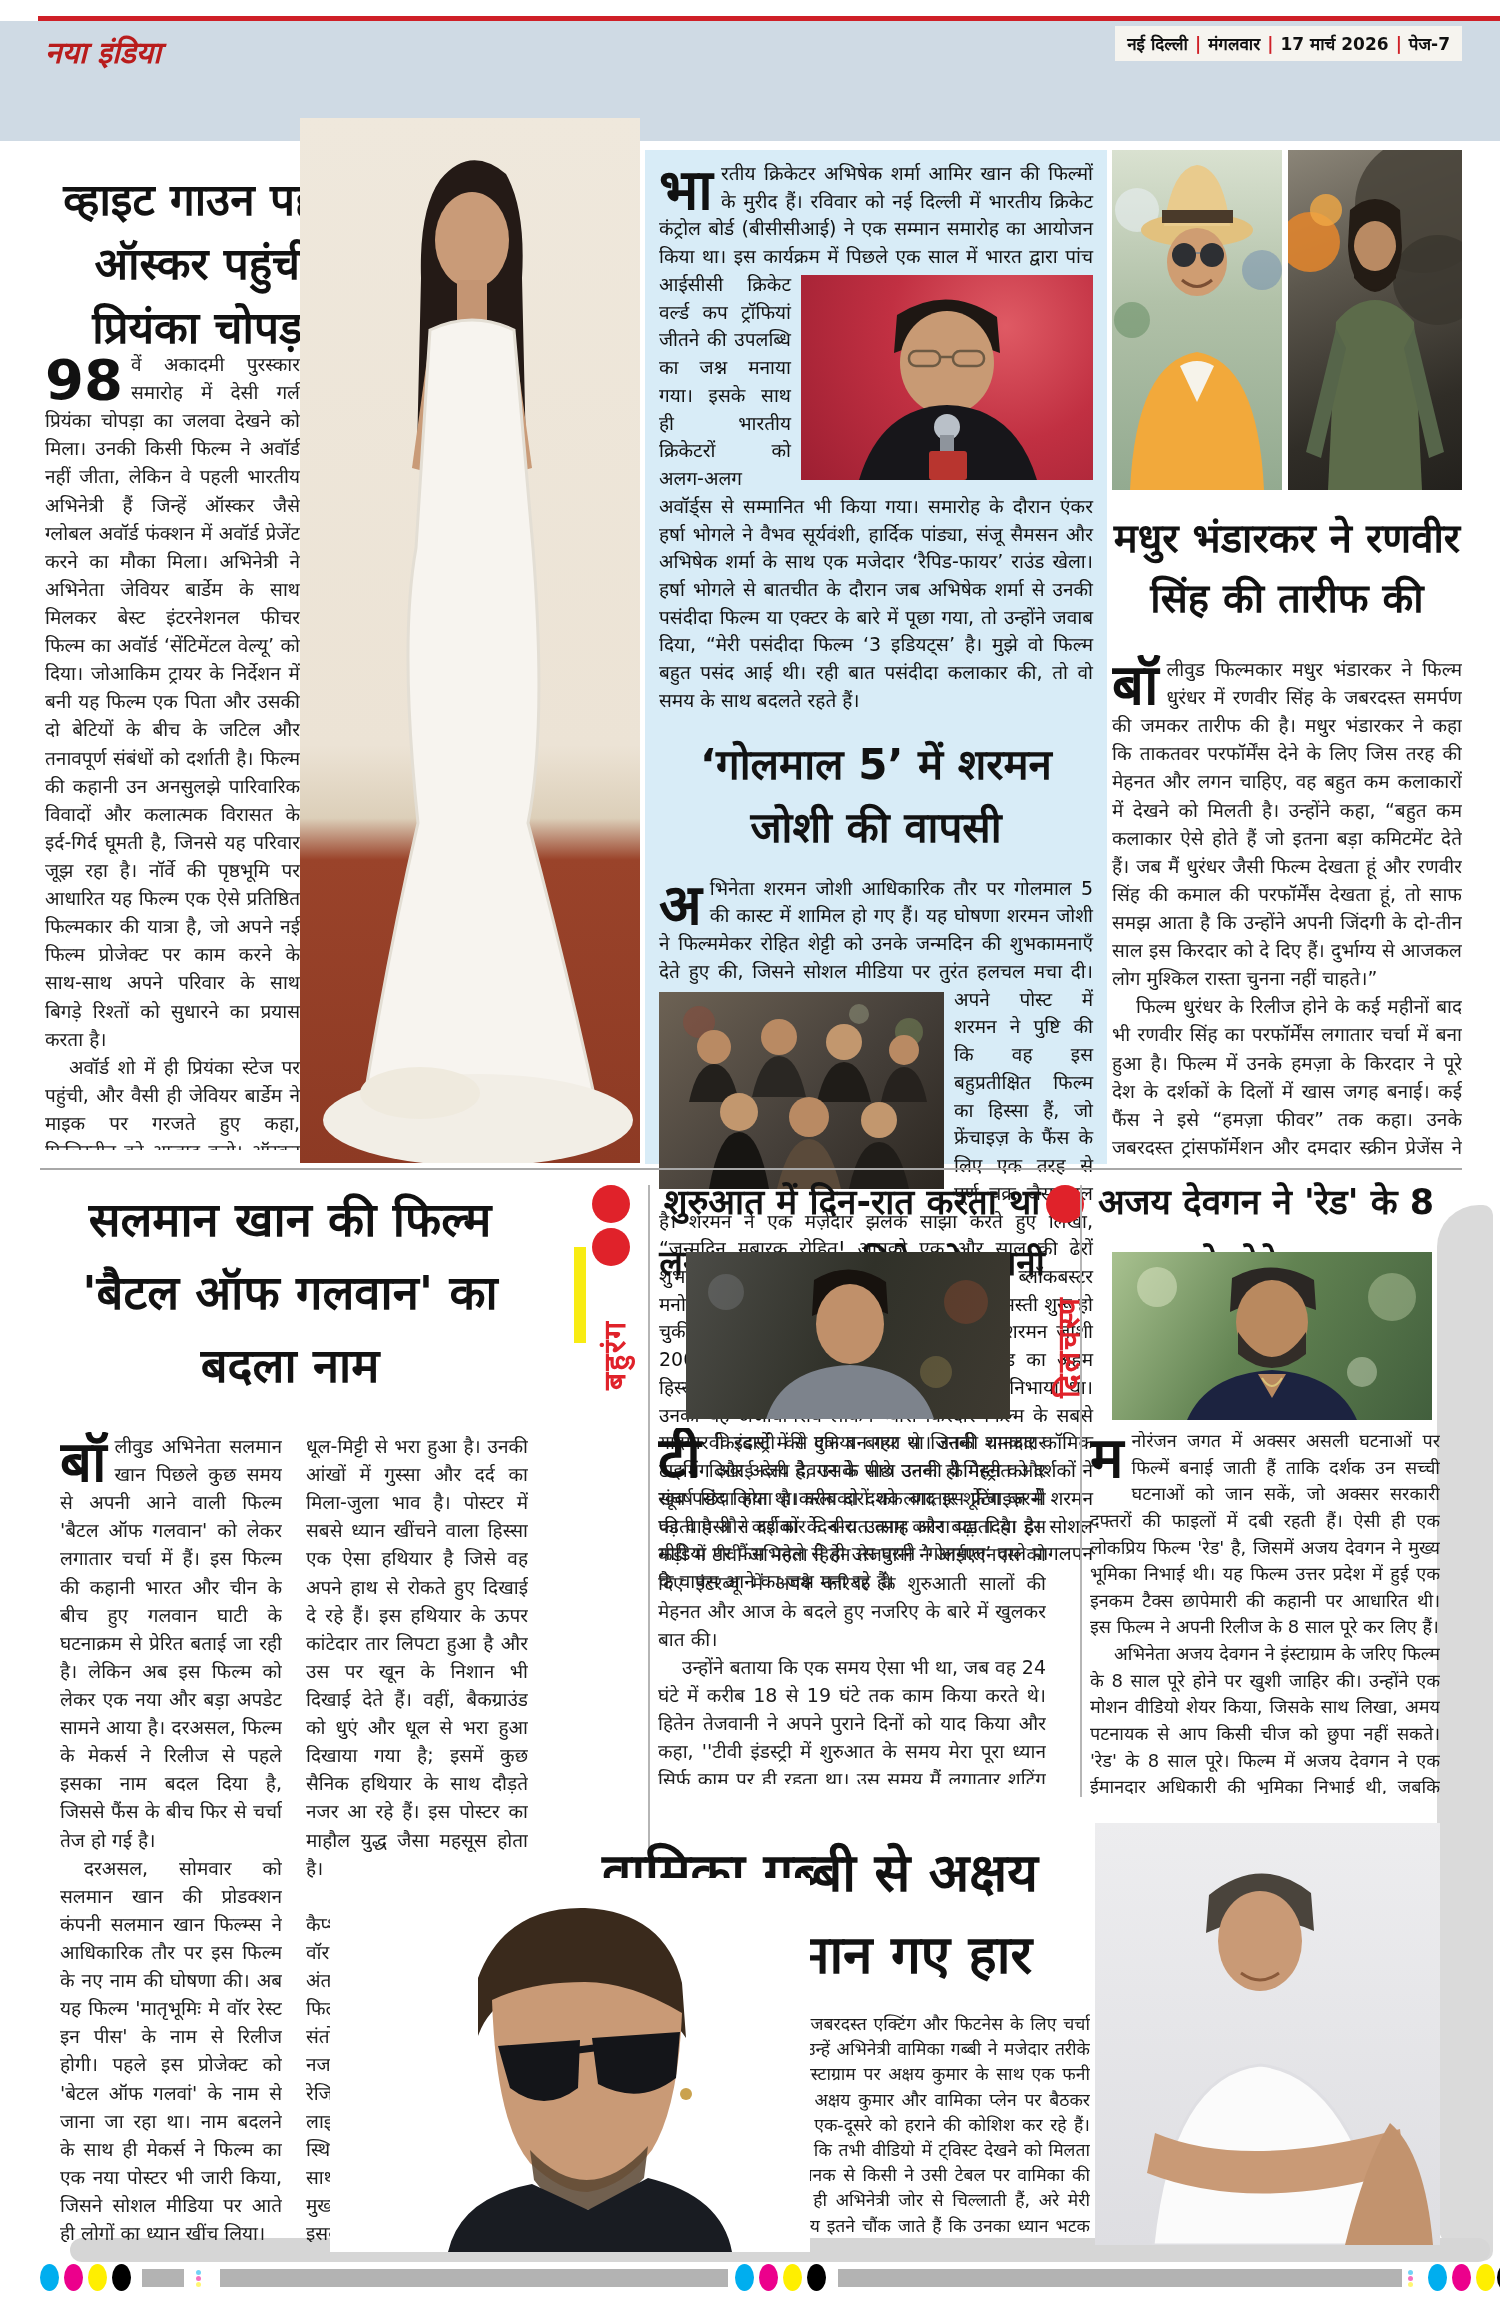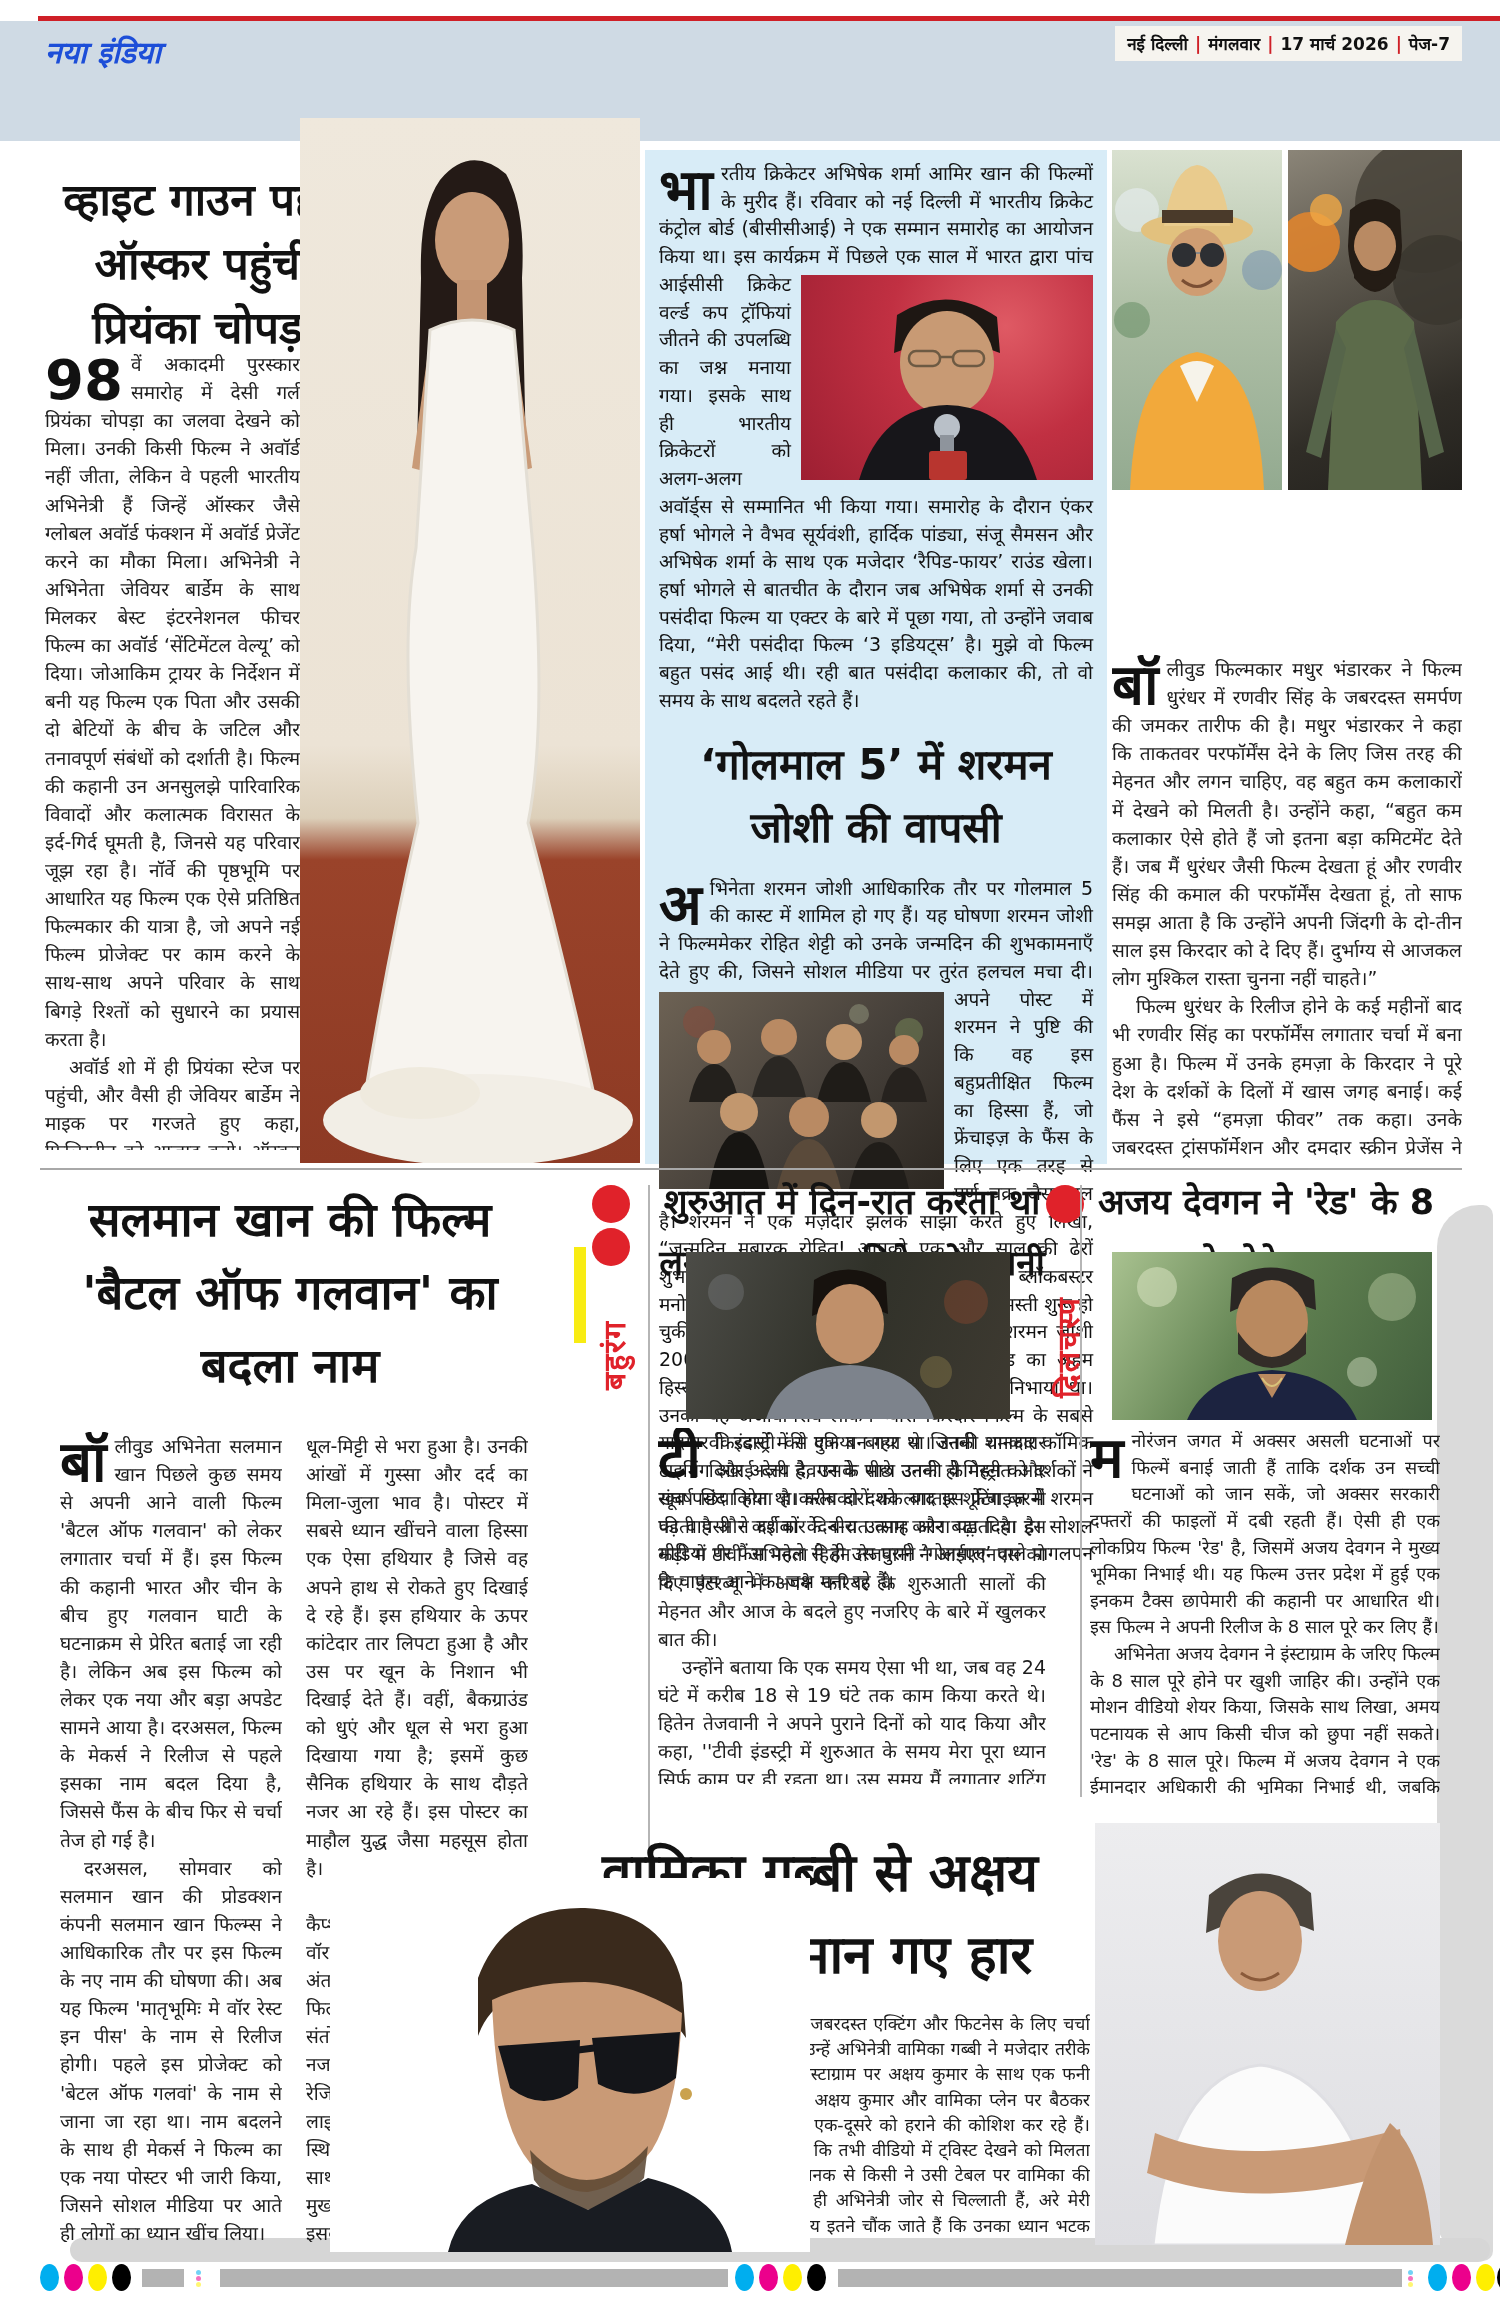--- a/index.html
+++ b/index.html
@@ -1,21 +1,21 @@
 <!DOCTYPE html>
 <html><head>
 <meta charset="utf-8">
 <style>
   html,body{margin:0;padding:0;background:#ffffff;}
   .page{position:relative;width:1500px;height:2320px;background:#fff;overflow:hidden;
         font-family:"DejaVu Sans","Liberation Sans",sans-serif;color:#111;}
   
   .topline{position:absolute;left:38px;top:16px;width:1462px;height:5px;background:#cf2027;}
   .band{position:absolute;left:0;top:21px;width:1500px;height:120px;background:#cfdae4;}
-  .logo{position:absolute;left:45px;top:10px;font-size:30px;font-weight:800;font-style:italic;color:#1d4ed8;}
+  .logo{position:absolute;left:45px;top:10px;font-size:30px;font-weight:800;font-style:italic;color:#b91c1c;}
   .datebox{position:absolute;right:38px;top:5px;background:#f6f4ef;padding:6px 12px;font-size:17px;font-weight:700;color:#111;white-space:nowrap;}
   .datebox .sep{color:#cf2027;margin:0 7px;font-weight:800;}
   .section-title{position:absolute;left:0;top:30px;width:100%;text-align:center;font-size:78px;font-weight:800;letter-spacing:1px;color:#141414;margin:0;line-height:1.05;}
   
   .hl{font-weight:800;color:#121212;text-align:center;margin:0;}
   .body-txt{font-size:19px;line-height:1.48;text-align:justify;color:#1c1c1c;}
   .dc{float:left;font-size:56px;line-height:.85;font-weight:800;margin:6px 8px 0 0;color:#111;}
   .ind{text-indent:24px;margin:0;}
   p{margin:0;}
   .photo{position:absolute;overflow:hidden;background:#ccc;}
@@ -185,20 +185,21 @@
       <circle cx="38" cy="60" r="16" fill="#f0a845" opacity=".8"></circle>
       <path d="M62 60 Q87 38 112 60 L114 96 Q112 138 87 142 Q62 138 60 96Z" fill="#241c15"></path>
       <ellipse cx="87" cy="96" rx="21" ry="25" fill="#b98a63"></ellipse>
       <path d="M66 100 Q87 152 108 100 L108 128 Q87 152 66 128Z" fill="#241c15"></path>
       <path d="M40 340 L48 172 Q66 150 87 150 Q108 150 126 172 L134 340Z" fill="#5c6b4a"></path>
       <path d="M48 178 L18 302 L33 308 L58 198Z" fill="#56654a"></path>
       <path d="M126 178 L156 302 L141 308 L116 198Z" fill="#56654a"></path>
     </svg>
   </div>
   <section class="art-madhur">
+    <h2 class="hl hl-madhur">मधुर भंडारकर ने रणवीर सिंह की तारीफ की</h2>
     <div class="madhur-body body-txt">
       <p><span class="dc">बॉ</span><span>लीवुड फिल्मकार मधुर भंडारकर ने फिल्म धुरंधर में रणवीर सिंह के जबरदस्त समर्पण की जमकर तारीफ की है। मधुर भंडारकर ने कहा कि ताकतवर परफॉर्मेंस देने के लिए जिस तरह की मेहनत और लगन चाहिए, वह बहुत कम कलाकारों में देखने को मिलती है। उन्होंने कहा, “बहुत कम कलाकार ऐसे होते हैं जो इतना बड़ा कमिटमेंट देते हैं। जब मैं धुरंधर जैसी फिल्म देखता हूं और रणवीर सिंह की कमाल की परफॉर्मेंस देखता हूं, तो साफ समझ आता है कि उन्होंने अपनी जिंदगी के दो-तीन साल इस किरदार को दे दिए हैं। दुर्भाग्य से आजकल लोग मुश्किल रास्ता चुनना नहीं चाहते।”</span></p>
       <p class="ind">फिल्म धुरंधर के रिलीज होने के कई महीनों बाद भी रणवीर सिंह का परफॉर्मेंस लगातार चर्चा में बना हुआ है। फिल्म में उनके हमज़ा के किरदार ने पूरे देश के दर्शकों के दिलों में खास जगह बनाई। कई फैंस ने इसे “हमज़ा फीवर” तक कहा। उनके जबरदस्त ट्रांसफॉर्मेशन और दमदार स्क्रीन प्रेजेंस ने दर्शकों को हैरान कर दिया और फिल्म को ब्लॉकबस्टर बनाने में बड़ी भूमिका निभाई।अब जब फिल्म का सीक्वल धुरंधरः द रिवेंज रिलीज की तैयारी में है, तो इसे लेकर जबरदस्त चर्चा पहले से ही शुरू हो चुकी है। शुरुआती बॉक्स ऑफिस अनुमान और एडवांस बुकिंग के ट्रेंड्स से संकेत मिल रहे हैं कि यह सीक्वल पहली फिल्म से भी बड़ी ओपनिंग कर सकता है।यदि ये शुरुआती संकेत सही साबित होते हैं, तो इंडस्ट्री के जानकार मानते हैं कि यह फिल्म रणवीर सिंह को स्टारडम के एक नए मुकाम पर पहुंचा सकती है और उन्हें देश का नंबर 1 स्टार बनाने की दिशा में मजबूत कर सकती है। दर्शक हमज़ा की कहानी का अगला अध्याय देखने के लिए बेसब्री से इंतजार कर रहे हैं, और इसी वजह से धुरंधरः द रिवेंज भारतीय सिनेमा की सबसे बहुप्रतीक्षित फिल्मों में से एक बनती जा रही है।</p>
     </div>
   </section>
 
   <div class="divider-h"></div>
 
   <div class="gray-right"></div>
   <div class="gray-bottom"></div>

